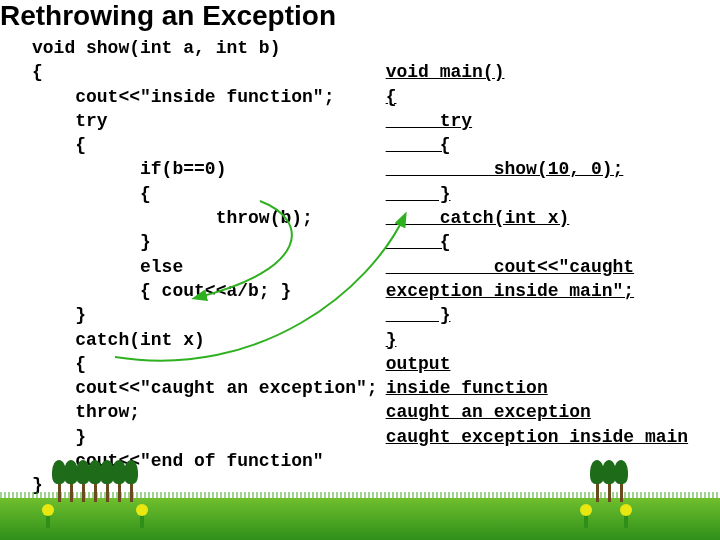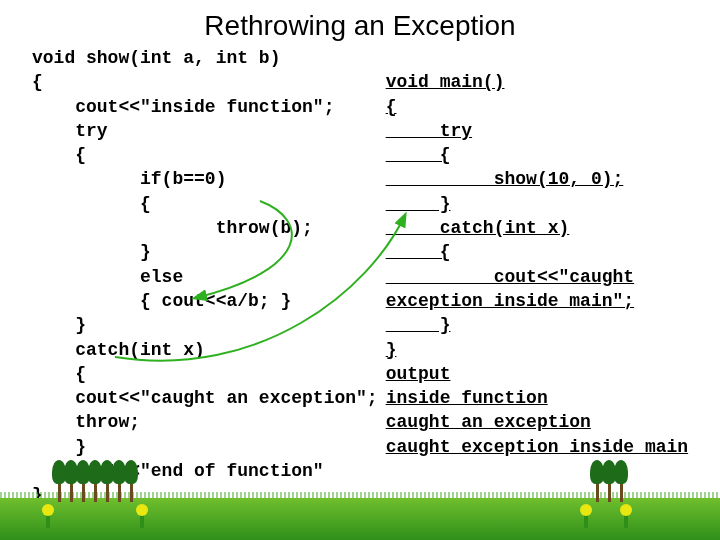--- a/index.html
+++ b/index.html
@@ -6,24 +6,22 @@
     margin: 0;
     padding: 0;
     width: 720px;
     height: 540px;
     background: #fff;
     font-family: Arial, sans-serif;
     position: relative;
     overflow: hidden;
   }
   .title {
-    font-weight: normal;
+    font-weight: bold;
     font-size: 28px;
-    text-align: center;
-    padding-top: 10px;
     padding-bottom: 4px;
   }
   .code-area {
     display: flex;
     padding: 0 32px;
     font-family: "Courier New", monospace;
     font-size: 18px;
     font-weight: bold;
     line-height: 1.35;
     white-space: pre;

